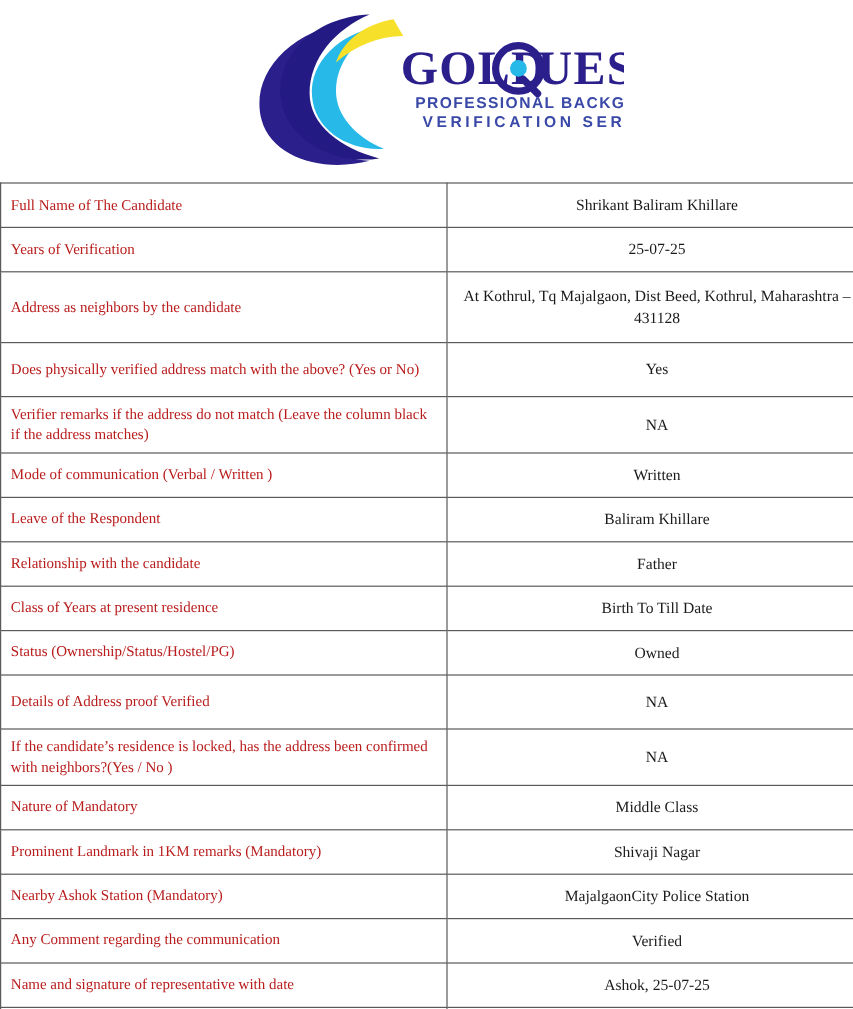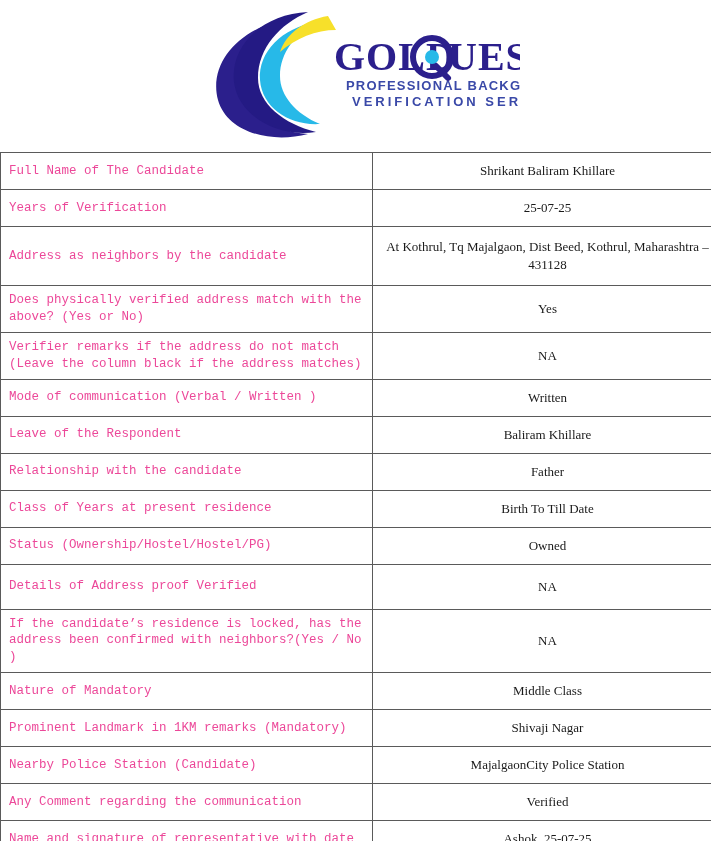--- a/index.html
+++ b/index.html
@@ -39,25 +39,25 @@
     table-layout: fixed;
     border: 1px solid #3a3a3a;
   }
   .doc-table td {
     border: 1px solid #5a5a5a;
     vertical-align: middle;
     padding: 6px 8px;
   }
   td.label-cell {
     width: 355px;
-    font-family: Liberation Mono, monospace;
+    font-family: Liberation Serif, serif;
     font-size: 12.5px;
     line-height: 1.35;
     text-align: left;
-    color: #ec4899;
+    color: #b91c1c;
   }
   td.value-cell {
     width: 333px;
     font-family: "Liberation Serif", serif;
     font-size: 13px;
     line-height: 1.35;
     text-align: center;
     color: #1a1a1a;
   }
   tr.tall td { height: 46px; }
@@ -127,41 +127,41 @@
     </tr>
     <tr class="norm">
       <td class="label-cell">Relationship with the candidate</td>
       <td class="value-cell">Father</td>
     </tr>
     <tr class="norm">
       <td class="label-cell">Class of Years at present residence</td>
       <td class="value-cell">Birth To Till Date</td>
     </tr>
     <tr class="norm">
-      <td class="label-cell">Status (Ownership/Hostel/Hostel/PG)</td>
+      <td class="label-cell">Status (Ownership/Status/Hostel/PG)</td>
       <td class="value-cell">Owned</td>
     </tr>
     <tr class="mid">
       <td class="label-cell">Details of Address proof Verified</td>
       <td class="value-cell">NA</td>
     </tr>
     <tr class="mid">
       <td class="label-cell">If the candidate’s residence is locked, has the address been confirmed with neighbors?(Yes / No )</td>
       <td class="value-cell">NA</td>
     </tr>
     <tr class="norm">
       <td class="label-cell">Nature of Mandatory</td>
       <td class="value-cell">Middle Class</td>
     </tr>
     <tr class="norm">
       <td class="label-cell">Prominent Landmark in 1KM remarks (Mandatory)</td>
       <td class="value-cell">Shivaji Nagar</td>
     </tr>
     <tr class="norm">
-      <td class="label-cell">Nearby Police Station (Candidate)</td>
+      <td class="label-cell">Nearby Ashok Station (Mandatory)</td>
       <td class="value-cell">MajalgaonCity Police Station</td>
     </tr>
     <tr class="norm">
       <td class="label-cell">Any Comment regarding the communication</td>
       <td class="value-cell">Verified</td>
     </tr>
     <tr class="norm">
       <td class="label-cell">Name and signature of representative with date</td>
       <td class="value-cell">Ashok, 25-07-25</td>
     </tr>

